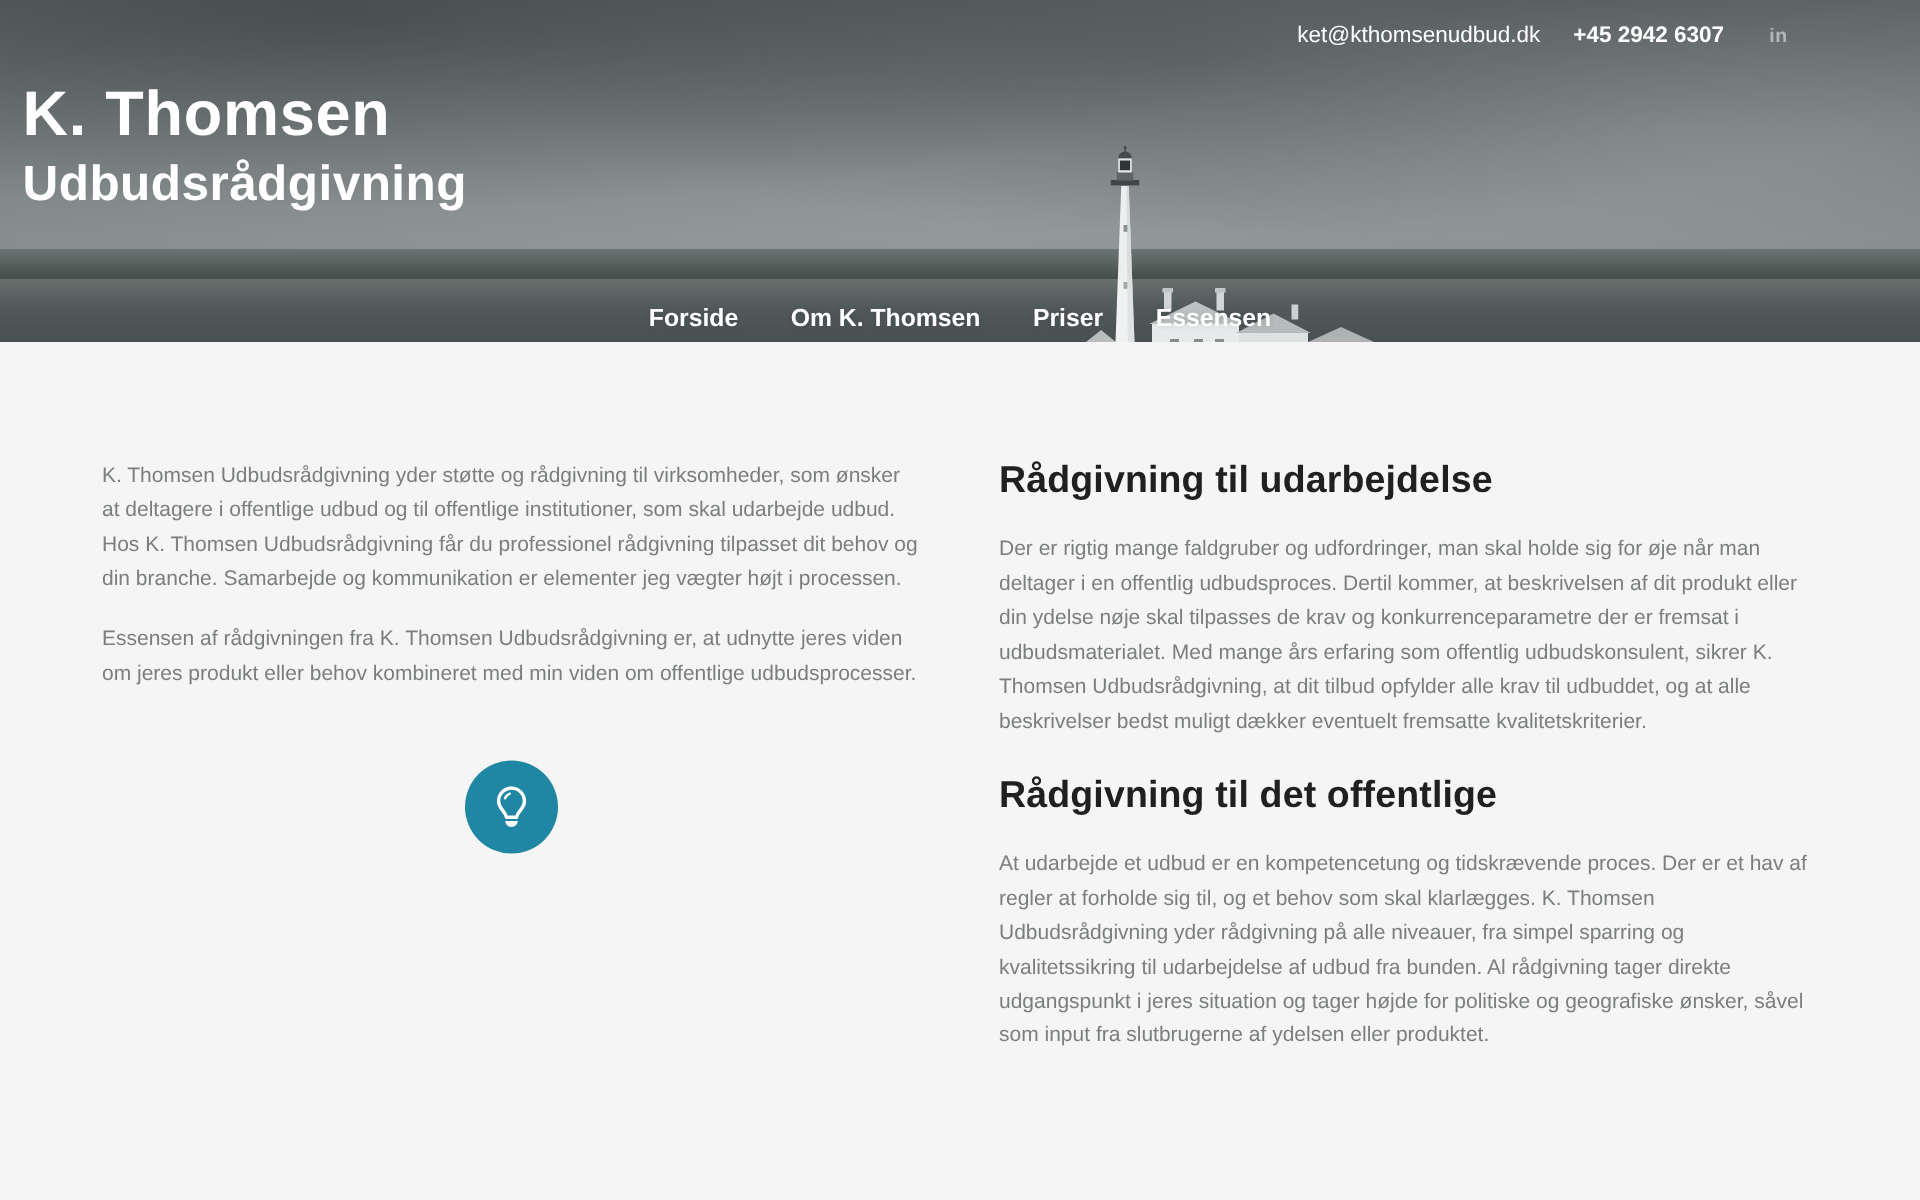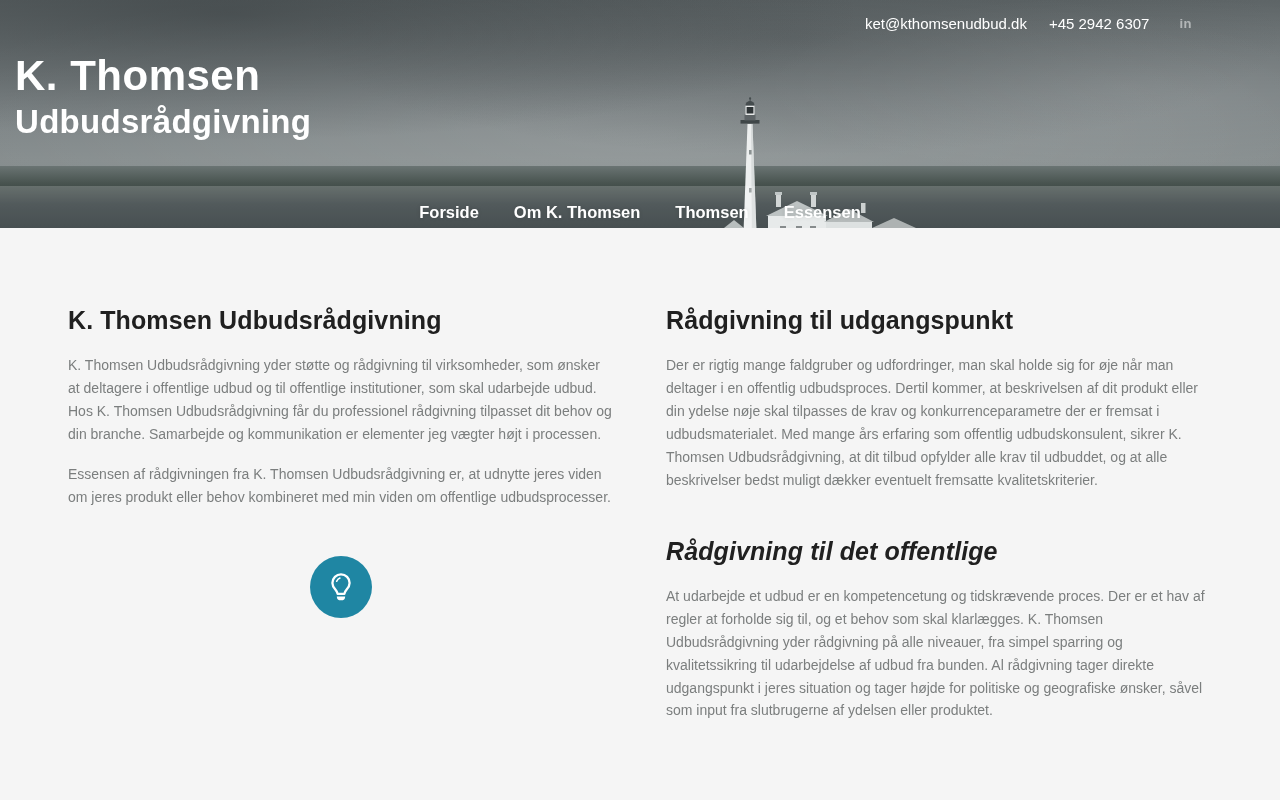--- a/index.html
+++ b/index.html
@@ -43,21 +43,21 @@
   .topbar {
     position: absolute; top: 0; left: 0; right: 0;
     height: 46px;
     display: flex; justify-content: flex-end; align-items: center;
     padding-right: 88px;
     color: #fff; font-size: 15px;
     z-index: 5;
   }
   .topbar a { color: #fff; text-decoration: none; }
   .topbar .email { margin-right: 22px; }
-  .topbar .phone { margin-right: 30px; }
+  .topbar .phone { margin-right: 30px; font-weight: bold; }
   .li-icon {
     color: rgba(255,255,255,.5);
     font-weight: 700; font-size: 13px;
     letter-spacing: .5px;
     cursor: pointer;
   }
 
   
   .site-title-block {
     position: absolute; top: 54px; left: 15px;
@@ -114,21 +114,21 @@
     margin: 0 0 19px;
     font-size: 25px; font-weight: 700;
     color: #202020; line-height: 1.2;
     letter-spacing: .1px;
   }
   .content p {
     margin: 0 0 17px;
     font-size: 14px; line-height: 1.64;
     color: #7b7e7e;
   }
-  .right-col .section + .section h2.sec-heading { margin-top: 44px; font-style: italic; }
+  .right-col .section + .section h2.sec-heading { margin-top: 23px; }
 
   .badge-wrap {
     margin-top: 47px;
     display: flex; justify-content: center;
   }
   .bulb-badge {
     width: 62px; height: 62px; border-radius: 50%;
     background: #1f86a3;
     display: flex; align-items: center; justify-content: center;
   }
@@ -192,48 +192,47 @@
   </div>
 
   <div class="site-title-block">
     <h1 class="site-title">K. Thomsen</h1>
     <div class="site-subtitle">Udbudsrådgivning</div>
   </div>
 
   <nav class="main-nav">
     <a href="#" class="active">Forside</a>
     <a href="#">Om K. Thomsen</a>
-    <a href="#">Thomsen</a>
+    <a href="#">Priser</a>
     <a href="#">Essensen</a>
   </nav>
 
   <div class="breadcrumb">FORSIDE</div>
 </header>
 
 <main class="content">
 
   <section class="left-col">
-    <h2 class="sec-heading">K. Thomsen Udbudsrådgivning</h2>
     <p>K. Thomsen Udbudsrådgivning yder støtte og rådgivning til virksomheder, som ønsker at deltagere i offentlige udbud og til offentlige institutioner, som skal udarbejde udbud. Hos K. Thomsen Udbudsrådgivning får du professionel rådgivning tilpasset dit behov og din branche. Samarbejde og kommunikation er elementer jeg vægter højt i processen.</p>
     <p>Essensen af rådgivningen fra K. Thomsen Udbudsrådgivning er, at udnytte jeres viden om jeres produkt eller behov kombineret med min viden om offentlige udbudsprocesser.</p>
 
     <div class="badge-wrap">
       <div class="bulb-badge" style="background: rgb(31, 134, 163);">
         <svg width="28" height="34" viewBox="0 0 28 34" aria-hidden="true">
           <path d="M14 4.4 a8.6 8.6 0 0 1 8.6 8.6 c0 2.9 -1.35 4.75 -2.95 6.55 -1.1 1.3 -1.95 2.45 -2.25 4.25 l-6.8 0 c-0.3 -1.8 -1.15 -2.95 -2.25 -4.25 -1.6 -1.8 -2.95 -3.65 -2.95 -6.55 a8.6 8.6 0 0 1 8.6 -8.6 z" fill="none" stroke="#ffffff" stroke-width="2.3" stroke-linejoin="round"></path>
           <path d="M9.8 26.4 h8.4 a4.2 3.9 0 0 1 -8.4 0 z" fill="#ffffff"></path>
           <path d="M9.7 11.2 a5.8 5.8 0 0 1 3.2 -3.1" fill="none" stroke="#ffffff" stroke-width="1.6" stroke-linecap="round"></path>
         </svg>
       </div>
     </div>
   </section>
 
   <section class="right-col">
     <div class="section">
-      <h2 class="sec-heading">Rådgivning til udgangspunkt</h2>
+      <h2 class="sec-heading">Rådgivning til udarbejdelse</h2>
       <p>Der er rigtig mange faldgruber og udfordringer, man skal holde sig for øje når man deltager i en offentlig udbudsproces. Dertil kommer, at beskrivelsen af dit produkt eller din ydelse nøje skal tilpasses de krav og konkurrenceparametre der er fremsat i udbudsmaterialet. Med mange års erfaring som offentlig udbudskonsulent, sikrer K. Thomsen Udbudsrådgivning, at dit tilbud opfylder alle krav til udbuddet, og at alle beskrivelser bedst muligt dækker eventuelt fremsatte kvalitetskriterier.</p>
     </div>
     <div class="section">
       <h2 class="sec-heading">Rådgivning til det offentlige</h2>
       <p>At udarbejde et udbud er en kompetencetung og tidskrævende proces. Der er et hav af regler at forholde sig til, og et behov som skal klarlægges. K. Thomsen Udbudsrådgivning yder rådgivning på alle niveauer, fra simpel sparring og kvalitetssikring til udarbejdelse af udbud fra bunden. Al rådgivning tager direkte udgangspunkt i jeres situation og tager højde for politiske og geografiske ønsker, såvel som input fra slutbrugerne af ydelsen eller produktet.</p>
     </div>
   </section>
 
 </main>
 

